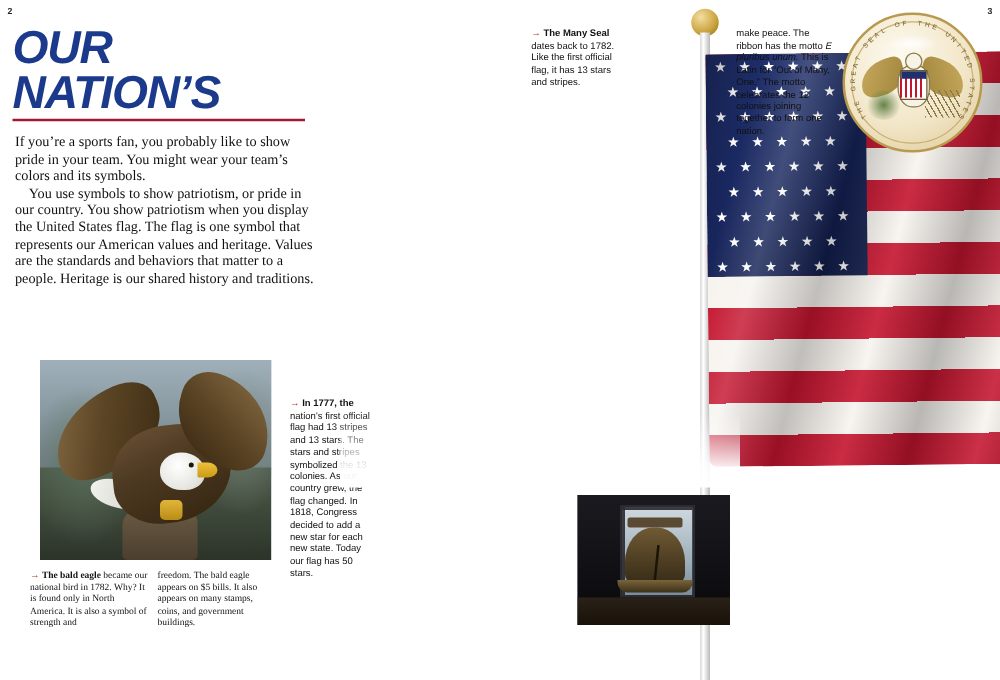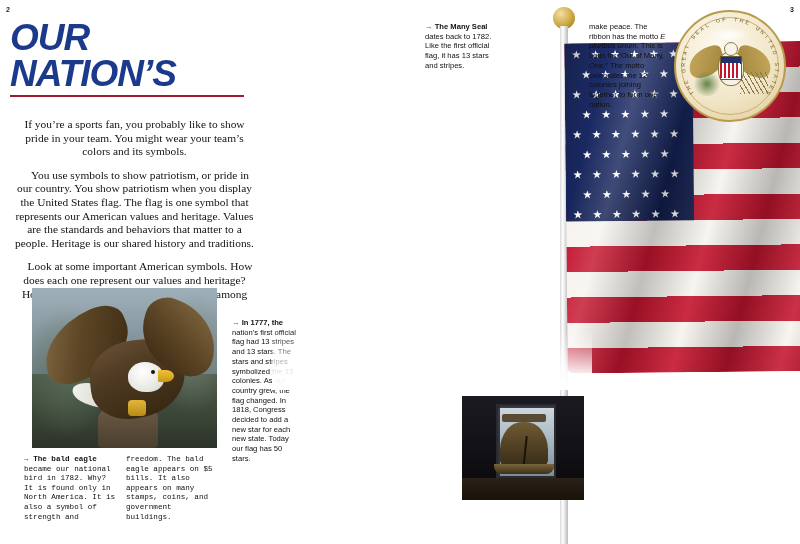--- a/index.html
+++ b/index.html
@@ -72,21 +72,21 @@
   .intro {
     position: absolute;
     left: 12px;
     top: 108px;
     width: 245px;
     font-size: 11.4px;
     line-height: 13.6px;
     color: #111;
     text-align: left;
   }
-  .intro p { margin: 10px 0 0 0; text-align: center; }
+  .intro p { margin: 0 0 0 0; }
   .intro p.indent { text-indent: 11px; }
 
   
   .eagle-photo {
     position: absolute;
     left: 32px;
     top: 288px;
     width: 185px;
     height: 160px;
     overflow: hidden;
@@ -177,21 +177,21 @@
     background: linear-gradient(180deg, #e2b53a, #b98c16);
     border-radius: 4px;
   }
 
   
   .eagle-caption {
     position: absolute;
     left: 24px;
     top: 455px;
     width: 196px;
-    font-family: Liberation Mono, monospace;
+    font-family: Liberation Serif, serif;
     font-size: 7.6px;
     line-height: 9.6px;
     color: #111;
     display: flex;
     gap: 8px;
   }
   .eagle-caption .col { width: 94px; }
   .arrow {
     color: #c0392b;
     font-weight: bold;
@@ -501,21 +501,20 @@
   <div class="page-num right">3</div>
 
   <div class="title-block">
     <div class="title-line1">OUR NATION’S</div>
     <div class="title-rule"></div>
   </div>
 
   <div class="intro">
     <p>If you’re a sports fan, you probably like to show pride in your team. You might wear your team’s colors and its symbols.</p>
     <p class="indent">You use symbols to show patriotism, or pride in our country. You show patriotism when you display the United States flag. The flag is one symbol that represents our American values and heritage. Values are the standards and behaviors that matter to a people. Heritage is our shared history and traditions.</p>
-    <p class="indent">Look at some important American symbols. How does each one represent our values and heritage? How do they create a sense of community among Americans?</p>
   </div>
 
   <div class="eagle-photo">
     <div class="eagle-sky"></div>
     <div class="eagle-ground"></div>
     <div class="eagle-blur1"></div>
     <div class="eagle-blur2"></div>
     <div class="eagle-perch"></div>
     <div class="eagle-wing-l"></div>
     <div class="eagle-tail"></div>

